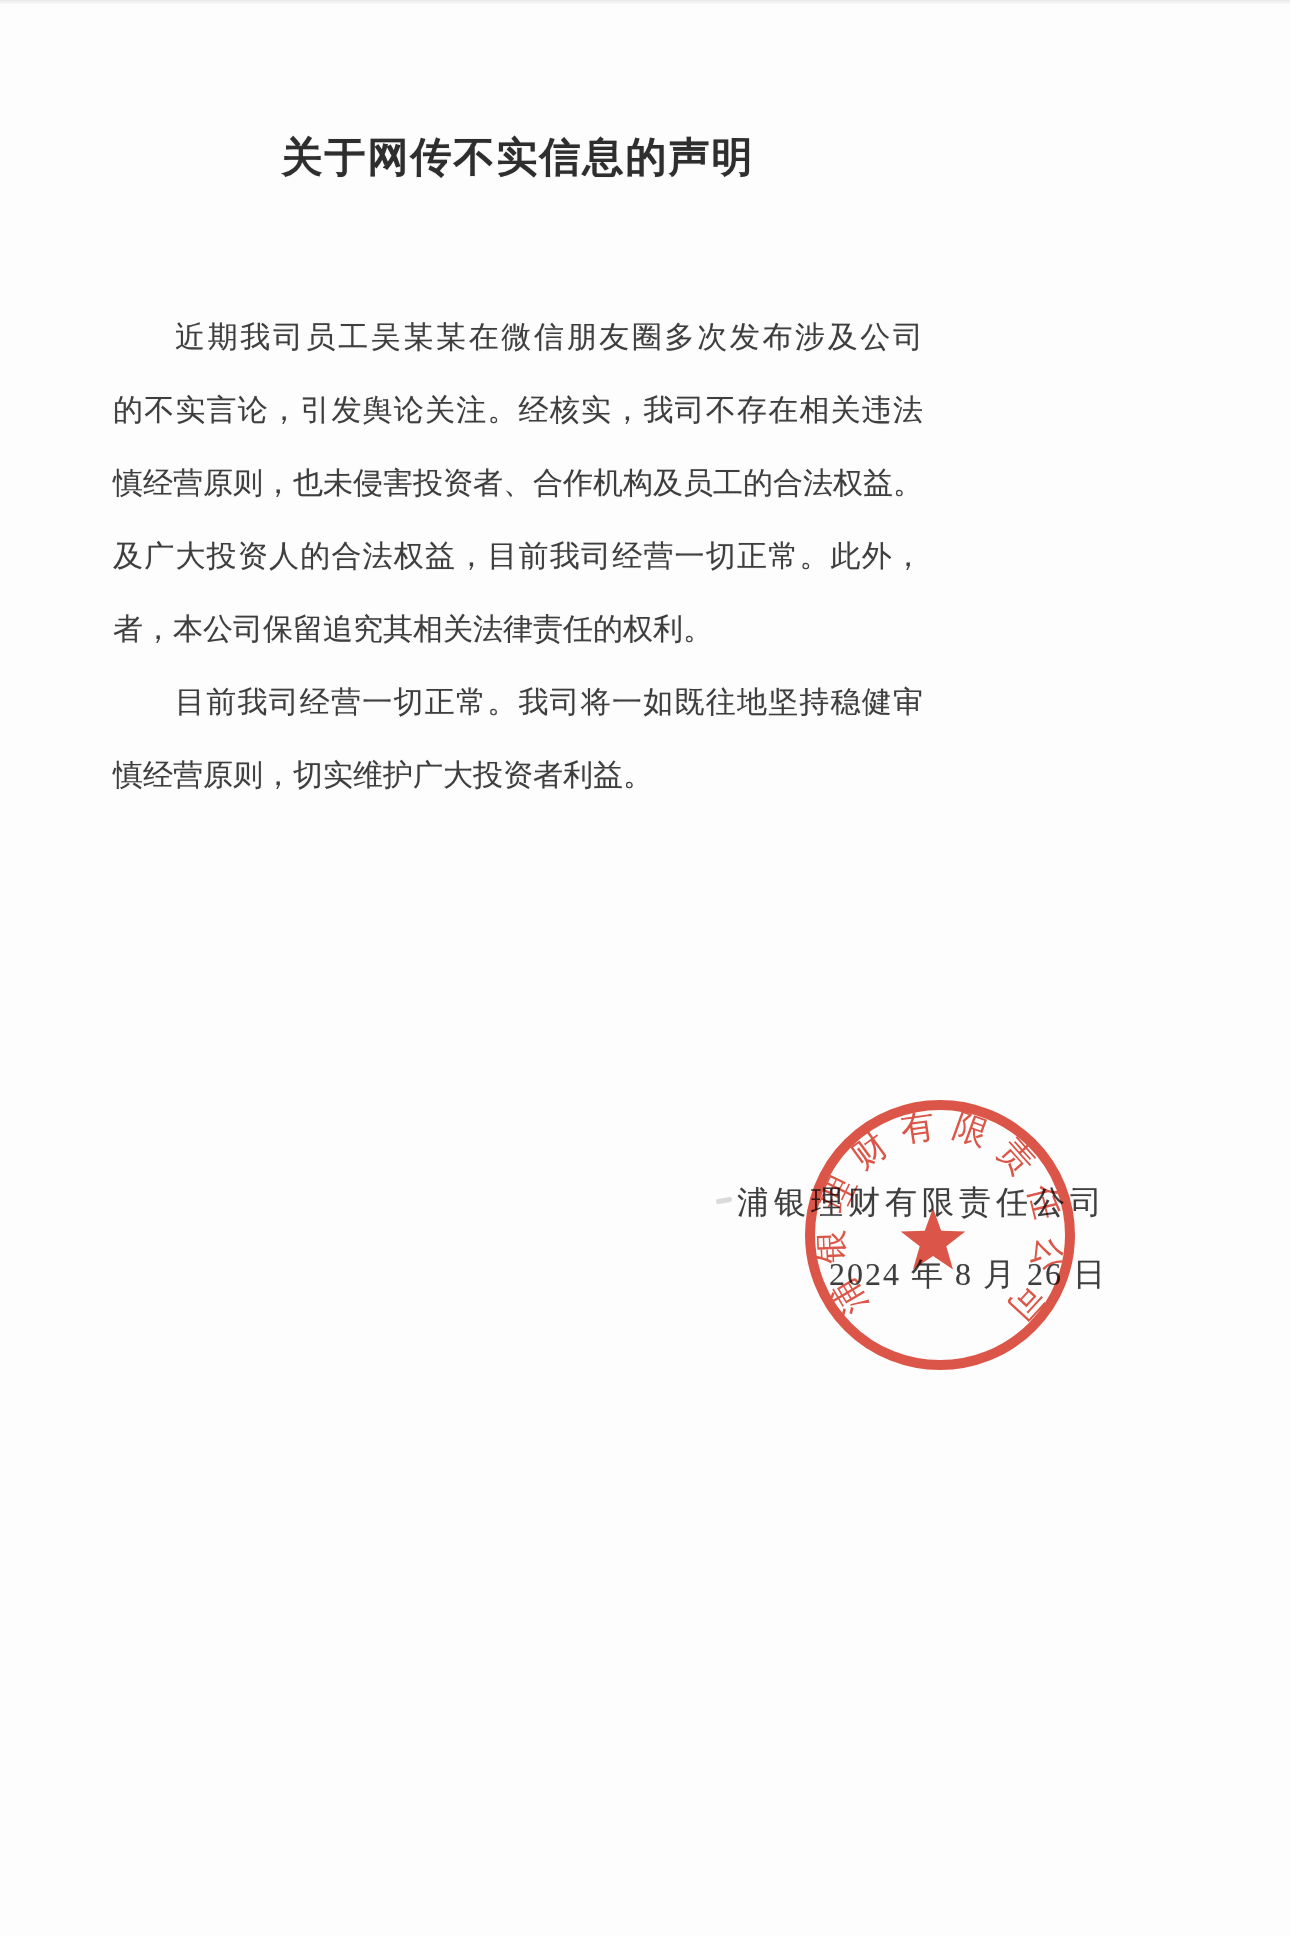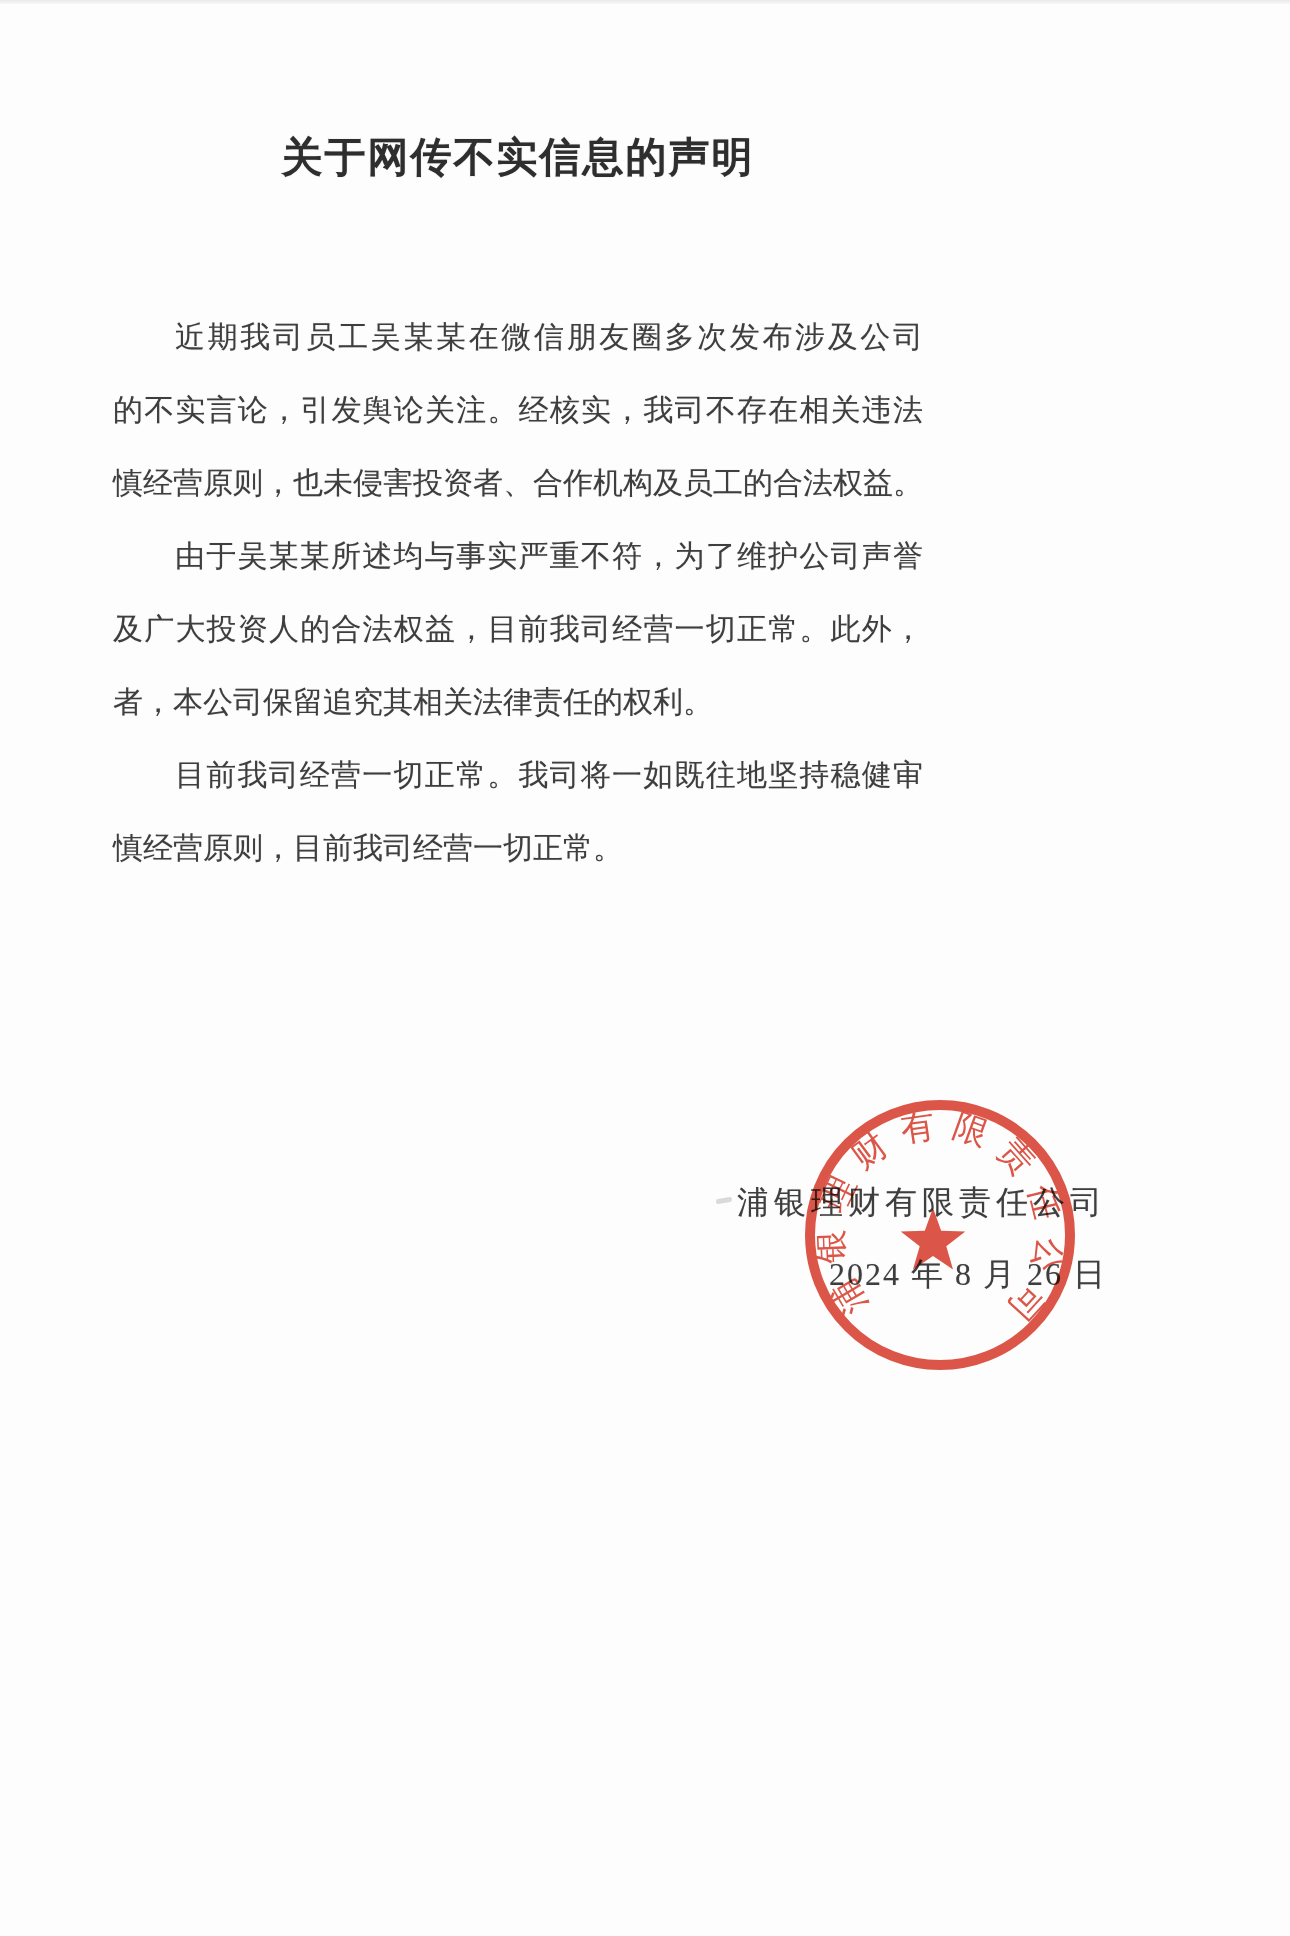--- a/index.html
+++ b/index.html
@@ -80,25 +80,24 @@
 <div class="page">
 
   <div class="scan-edge"></div>
 
   <h1 class="doc-title">关于网传不实信息的声明</h1>
 
   <div class="body-block" id="body-block">
       <div class="body-line indent fill">近期我司员工吴某某在微信朋友圈多次发布涉及公司</div>
       <div class="body-line fill">的不实言论，引发舆论关注。经核实，我司不存在相关违法</div>
       <div class="body-line">慎经营原则，也未侵害投资者、合作机构及员工的合法权益。</div>
-      <div class="body-line indent fill">由于吴某某所述均与事实严重不符，为了维护公司声誉</div>
       <div class="body-line fill">及广大投资人的合法权益，目前我司经营一切正常。此外，</div>
       <div class="body-line">者，本公司保留追究其相关法律责任的权利。</div>
       <div class="body-line indent fill">目前我司经营一切正常。我司将一如既往地坚持稳健审</div>
-      <div class="body-line">慎经营原则，目前我司经营一切正常。</div>
+      <div class="body-line">慎经营原则，切实维护广大投资者利益。</div>
     </div>
 
   <div class="sig-artifact"></div>
 
   <div class="signature">
     <div class="sig-company">浦银理财有限责任公司</div>
     <div class="sig-date">2024 年 8 月 26 日</div>
   </div>
 
   <div class="seal">

